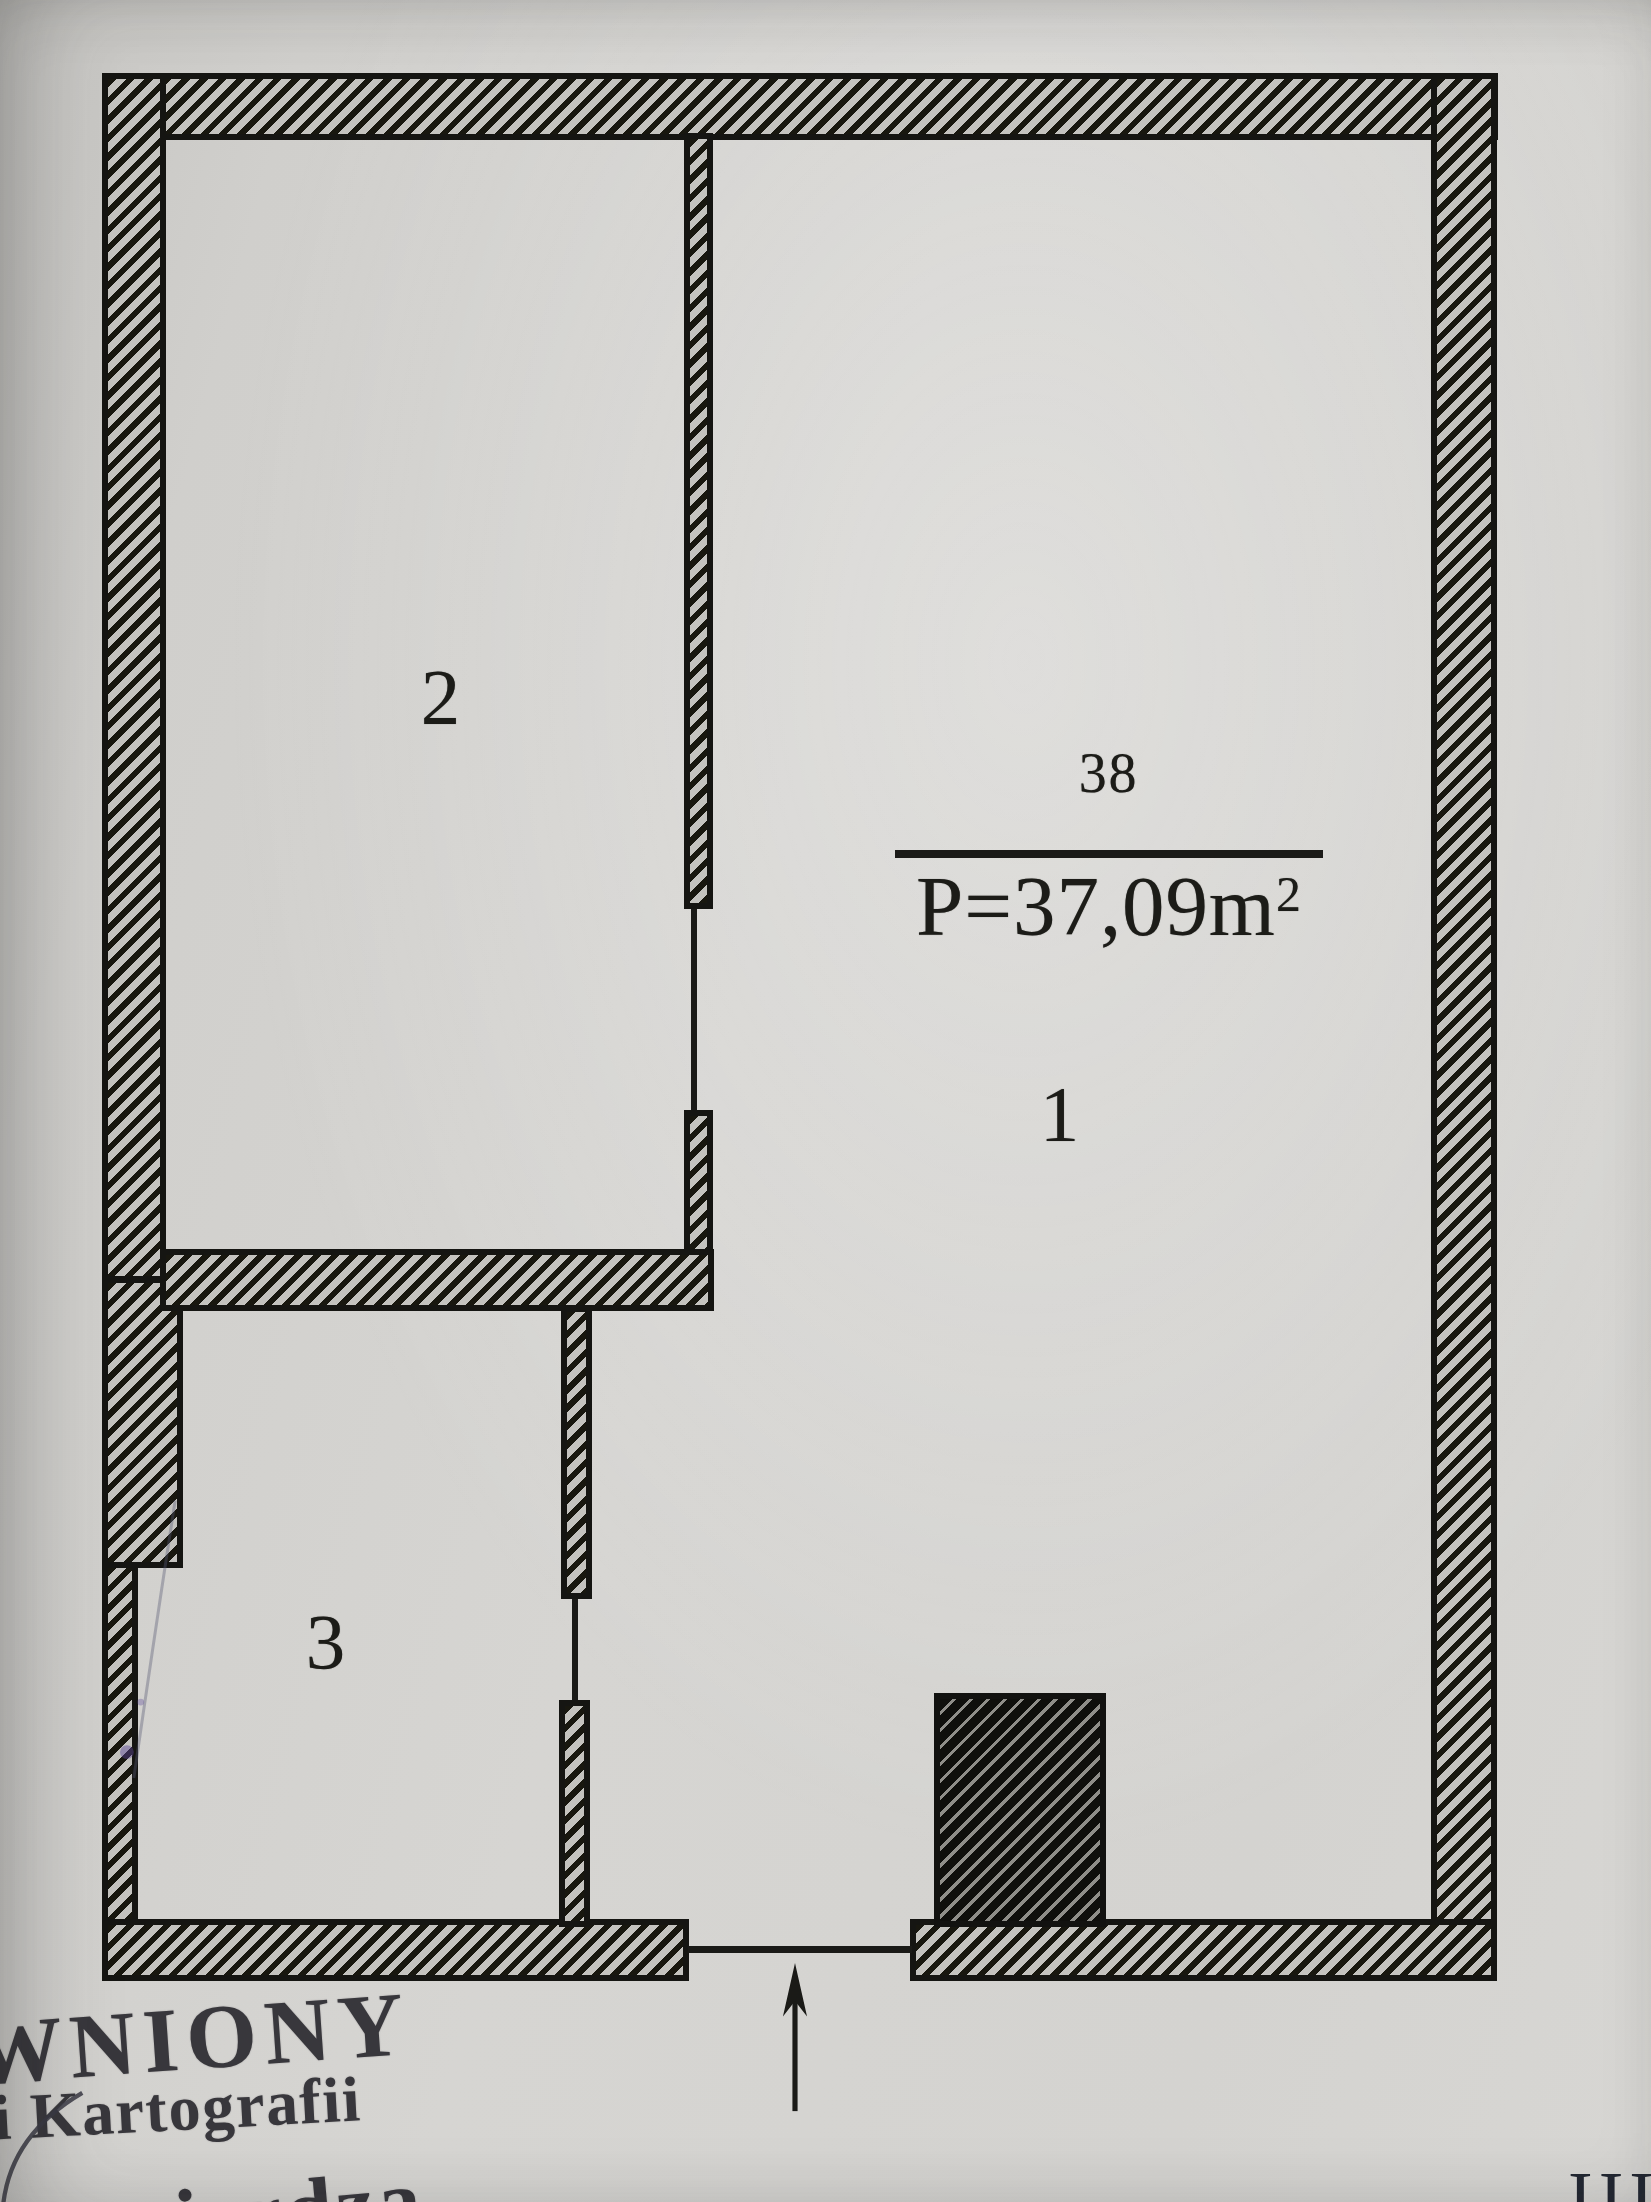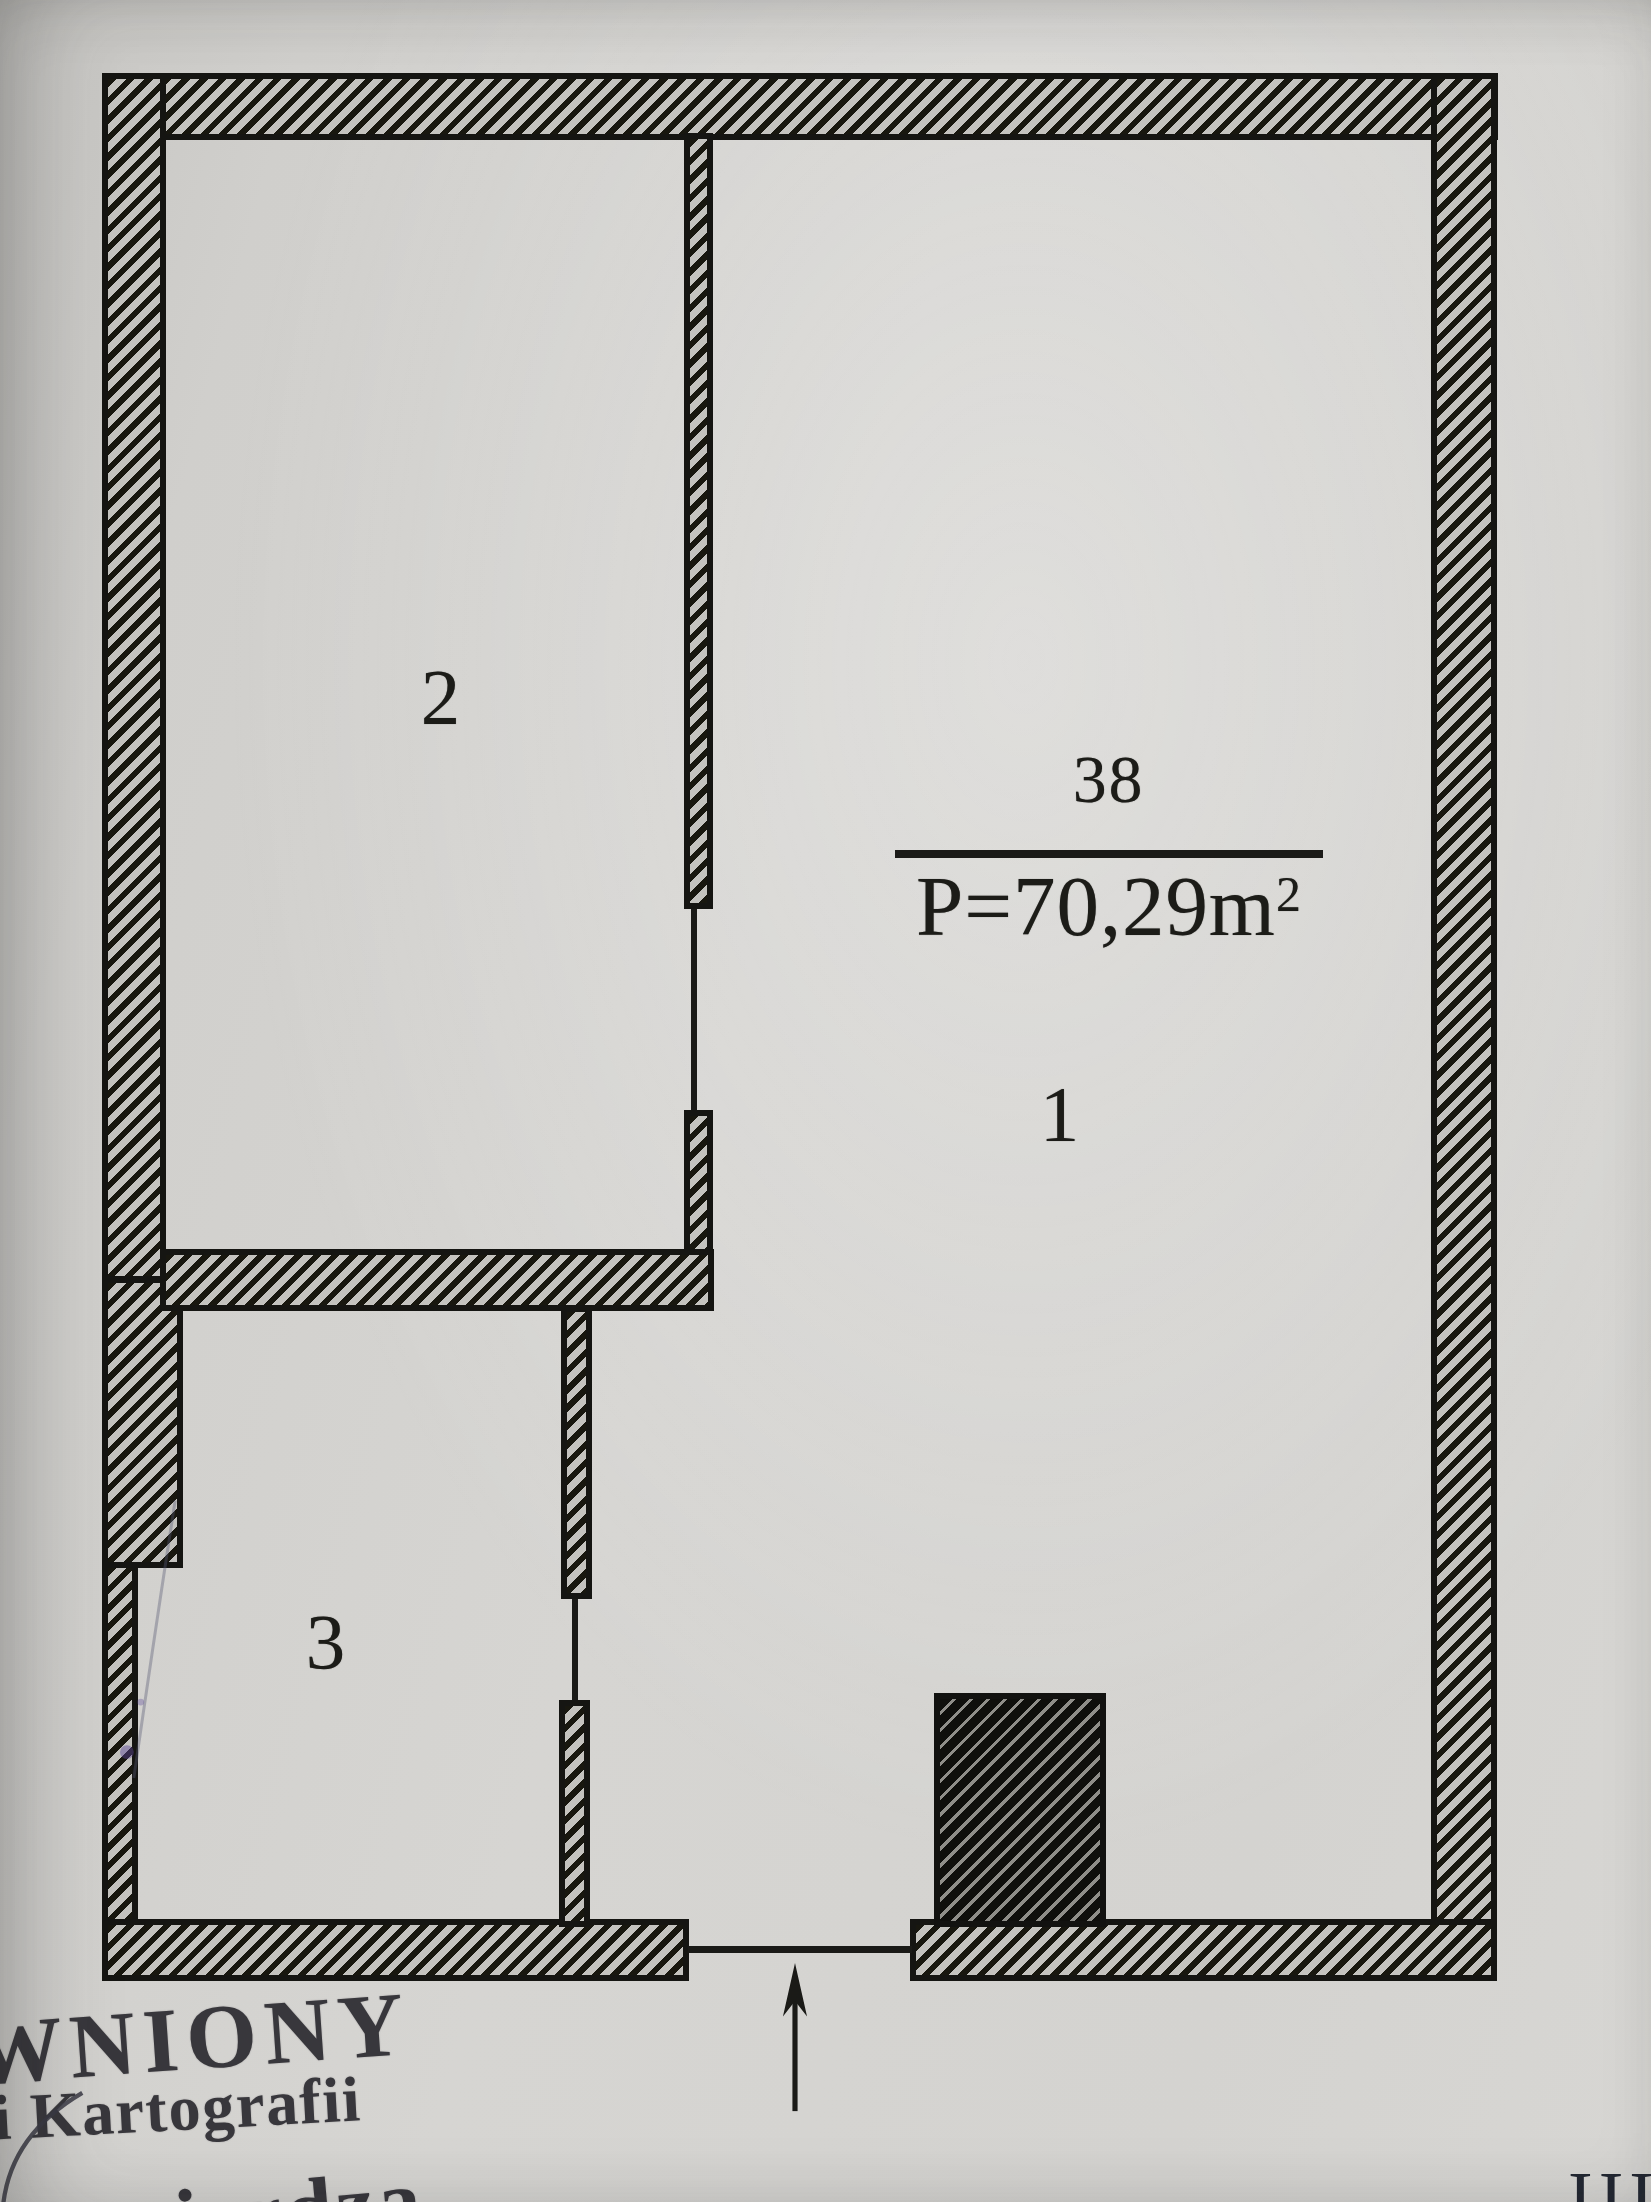--- a/index.html
+++ b/index.html
@@ -35,21 +35,21 @@
     background:#1a1a17;
   }
   .lbl{
     position:absolute;
     color:#1c1c18;
     text-align:center;
     text-shadow:0 0 0.9px rgba(20,20,16,.55);
   }
   .room-num{font-size:79px;line-height:1;width:103px;}
   .unit-block{left:888px;top:745px;width:441px;}
-  .unit-top{font-size:68px;line-height:1;letter-spacing:1.7px;}
+  .unit-top{font-size:56px;line-height:1;letter-spacing:1.7px;}
   .unit-rule{position:absolute;left:895px;top:850px;width:428px;height:7.7px;background:#1b1b18;}
   .unit-area{font-size:85px;line-height:1;letter-spacing:0.9px;white-space:nowrap;}
   .unit-area sup{font-size:50px;vertical-align:24px;letter-spacing:0;}
   .stamp{
     position:absolute;
     color:#2d2c31;
     font-weight:bold;
     opacity:.93;
     white-space:nowrap;
     text-shadow:0 0 1.7px rgba(45,44,52,.35);
@@ -93,21 +93,21 @@
   <svg style="left:769px;top:1963px;" width="52" height="155" viewBox="0 0 60 180">
     <path d="M30 38 L30 172" stroke="#1a1a17" stroke-width="6" fill="none"></path>
     <path d="M30 0 L16 62 L30 44 L44 62 Z" fill="#1a1a17"></path>
   </svg>
 
   <div class="lbl unit-block">
     <div class="unit-top">38</div>
   </div>
   <div class="unit-rule"></div>
   <div class="lbl unit-block unit-area" style="top:864px;">
-    <span>P=70,29m</span><sup>2</sup>
+    <span>P=37,09m</span><sup>2</sup>
   </div>
 
   <div class="lbl room-num" style="left:1008px;top:1074px;">1</div>
   <div class="lbl room-num" style="left:389px;top:657px;">2</div>
   <div class="lbl room-num" style="left:274px;top:1602px;">3</div>
 
   <div class="stamp" style="left:-29px;top:1986px;font-size:91px;letter-spacing:7.7px;transform:rotate(-4deg);">WNIONY</div>
   <div class="stamp" style="left:-6.9px;top:2072px;font-size:64px;letter-spacing:1.7px;transform:rotate(-3deg);">i Kartografii</div>
   <div class="stamp" style="left:26px;top:2166px;font-size:86px;letter-spacing:3.4px;transform:rotate(-5deg);">Stwierdza</div>
   <svg style="left:0;top:2065px;" width="120" height="138" viewBox="0 0 140 160">

